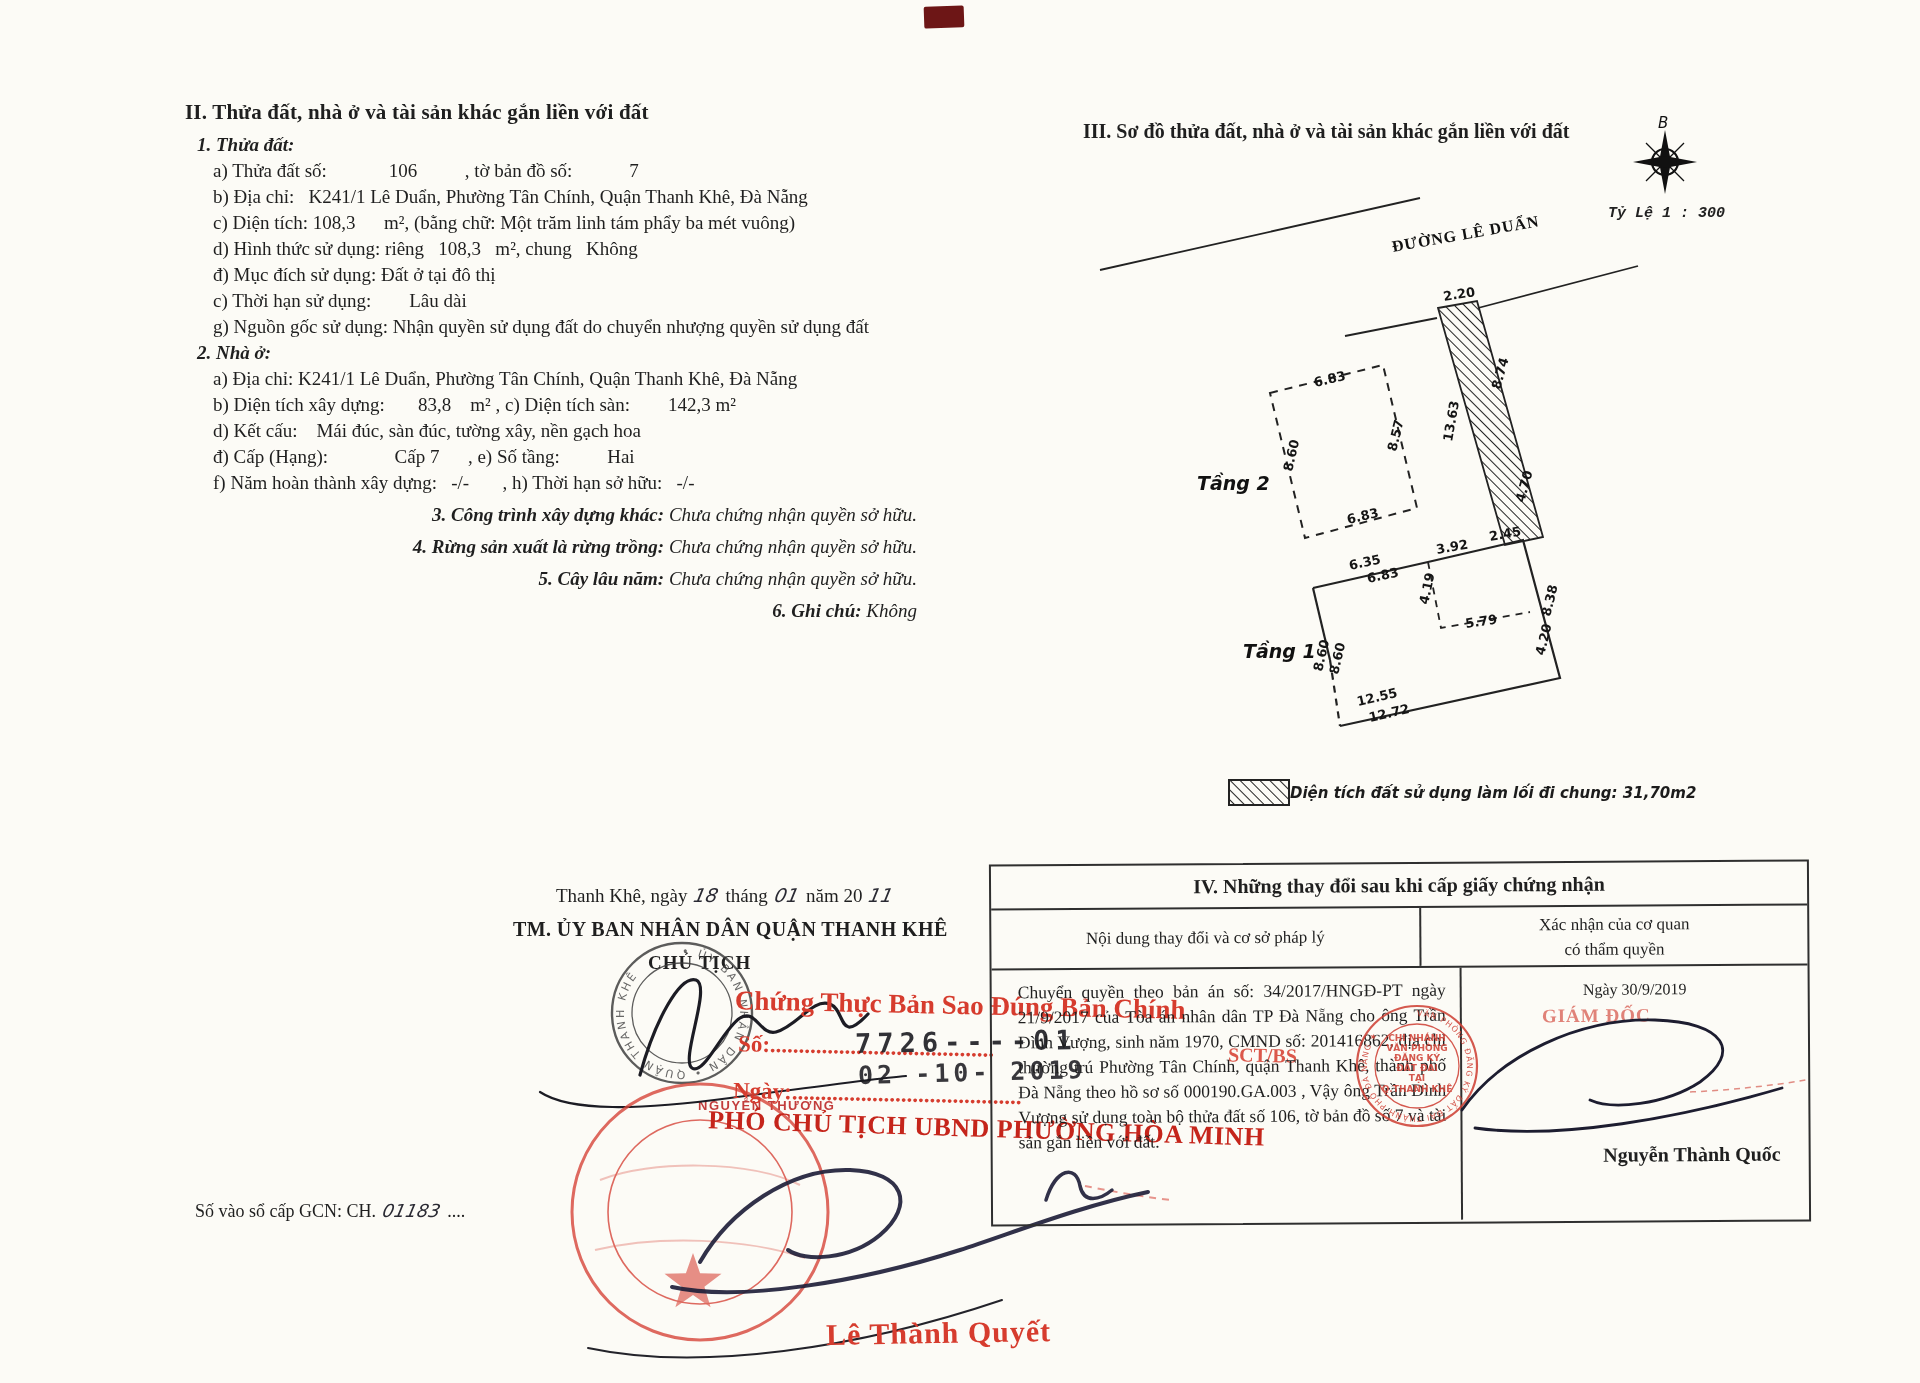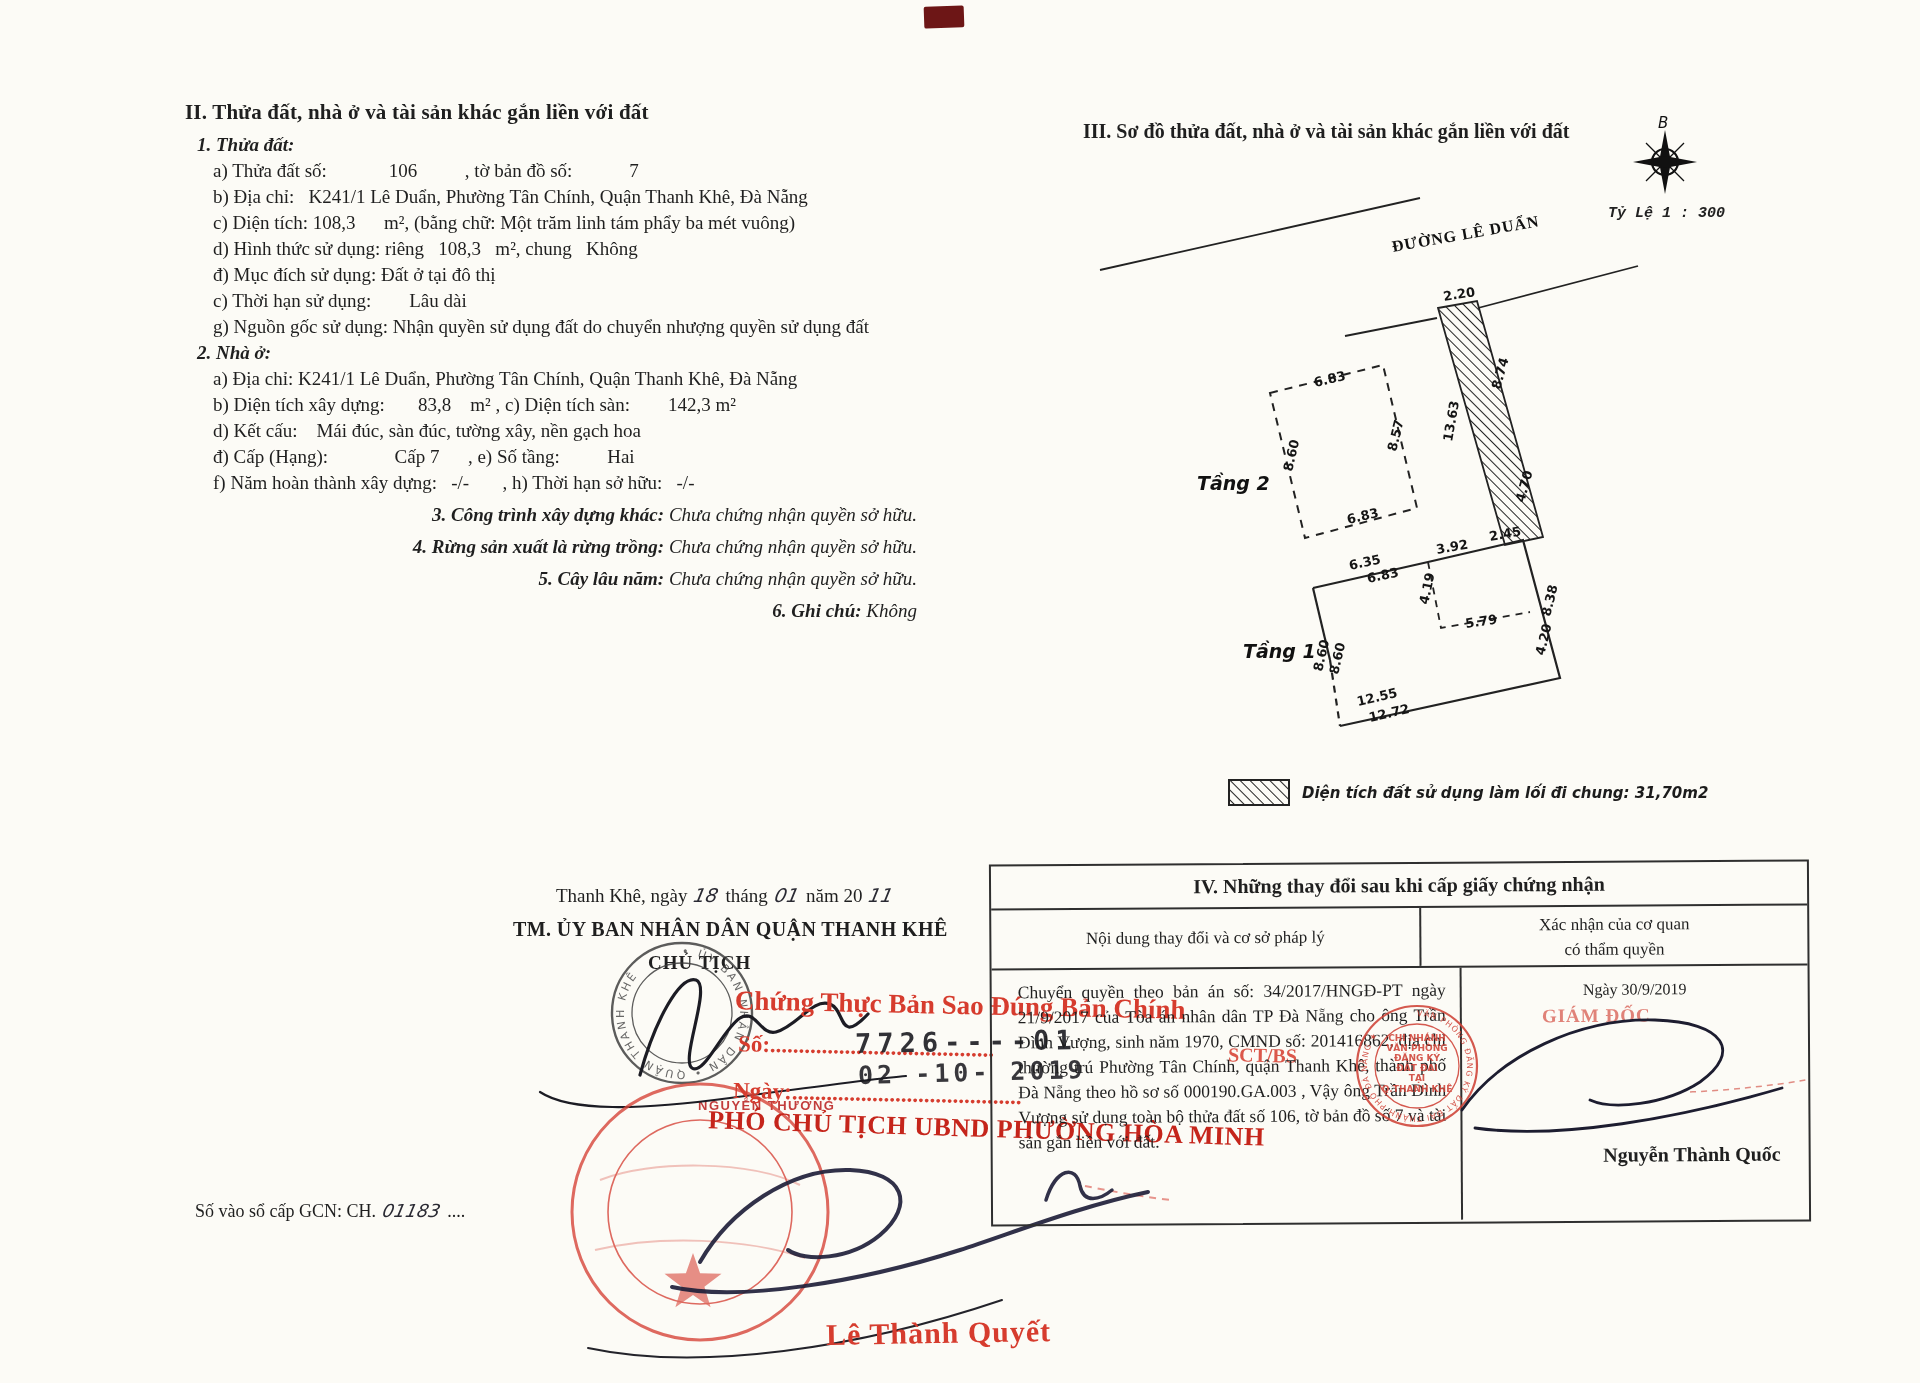--- a/index.html
+++ b/index.html
@@ -11,21 +11,21 @@
   .s2-block{left:197px;top:132px;width:720px;font-size:19px;}
   .s2-line{white-space:pre-wrap;line-height:26px;height:26px;}
   .s2-line .head{font-weight:bold;font-style:italic;}
   .s2-line .tail{font-style:italic;}
   .s2-line.item{padding-left:16px;}
   .s2-line.gap{margin-top:6px;text-align:right;}
   
   .s3-title{left:1083px;top:100px;font-size:20px;font-weight:bold;margin-top:20px;}
   .scale-label{left:1608px;top:205px;font-family:Liberation Mono, monospace;font-style:italic;
                font-size:15px;font-weight:bold;color:#222;}
-  .legend{left:1228px;top:779px;display:flex;align-items:center;gap:12px;}
+  .legend{left:1228px;top:779px;display:flex;align-items:center;gap:0;}
   .legend-text{font-family:"DejaVu Sans",sans-serif;font-style:italic;font-weight:bold;
                font-size:15px;color:#1c1c1c;}
   
   .date-line{left:556px;top:884px;font-size:19px;white-space:pre;}
   .hw{font-family:"DejaVu Sans",sans-serif;font-style:italic;display:inline-block;
       transform:skewX(-12deg);color:#2a2a33;margin:0 7px;}
   .committee{left:513px;top:918px;font-size:20px;font-weight:bold;letter-spacing:.4px;}
   .chairman{left:648px;top:952px;font-size:19px;font-weight:bold;letter-spacing:1px;}
   .signer1{left:698px;top:1098px;font-family:"Liberation Sans",sans-serif;font-size:13px;
            font-weight:bold;letter-spacing:1.5px;color:#b91c1c;opacity:.85;}

